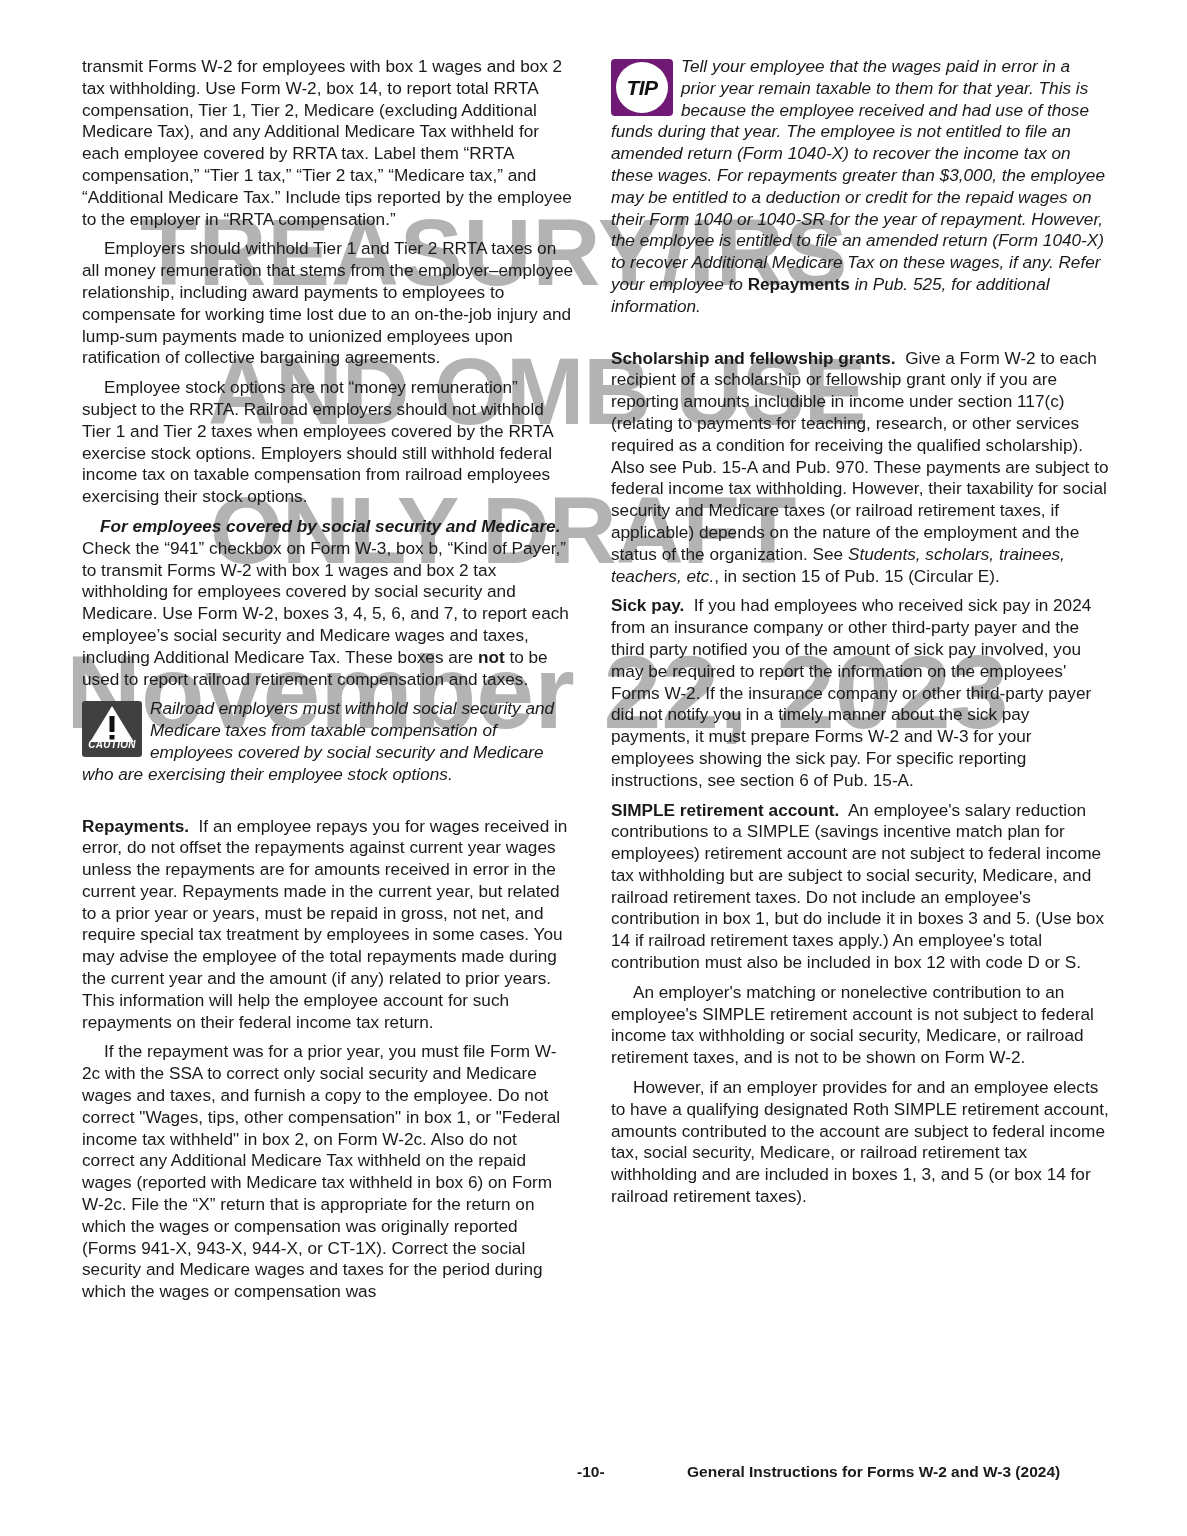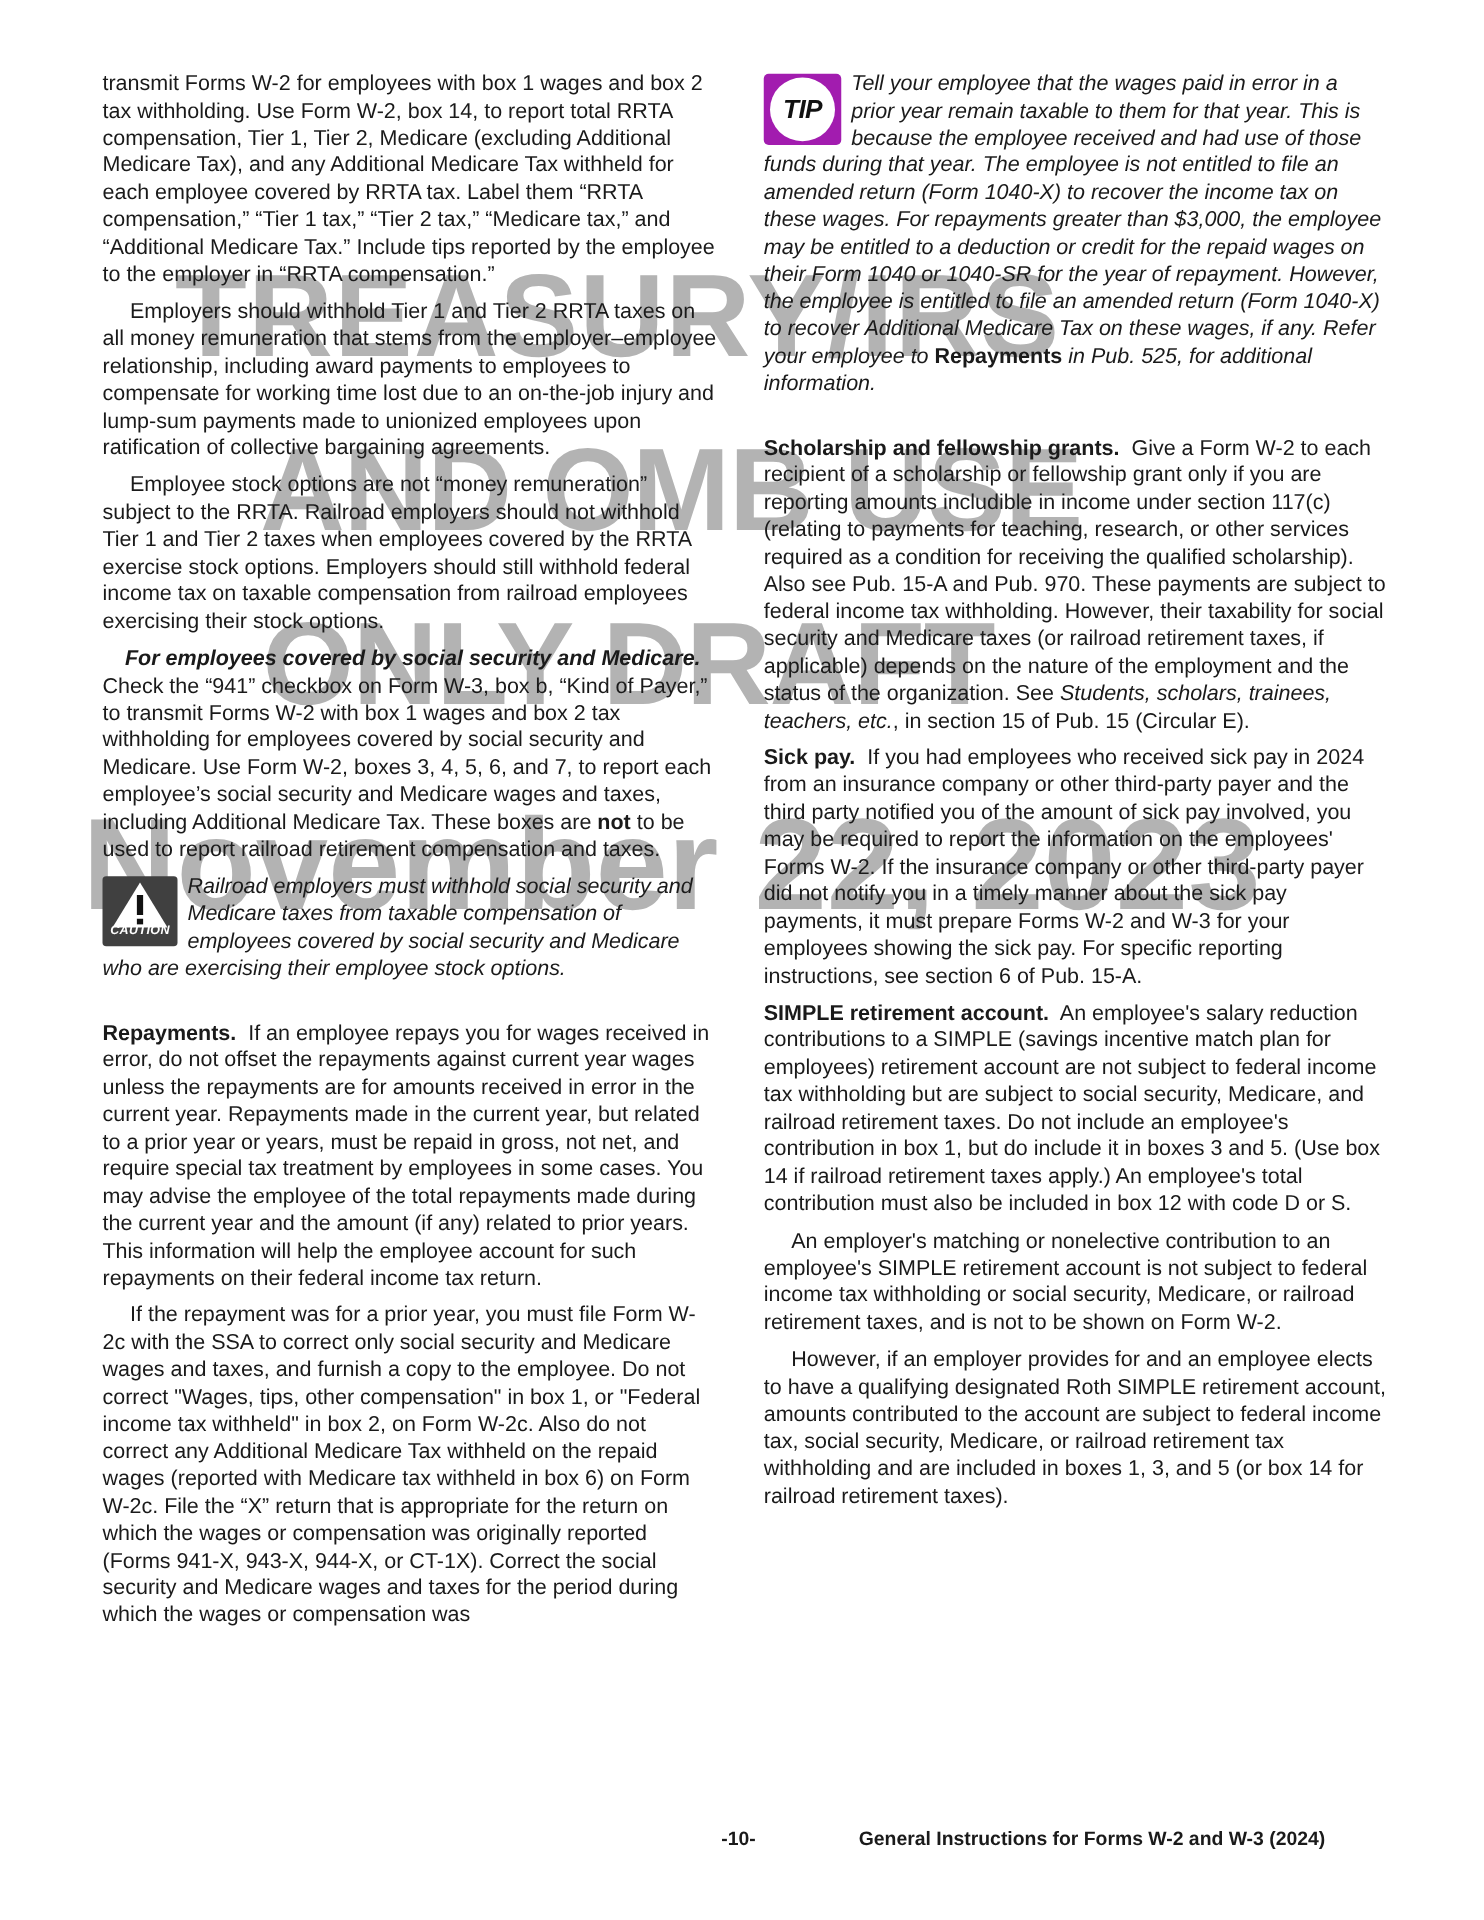--- a/index.html
+++ b/index.html
@@ -14,21 +14,21 @@
   .b { font-weight: bold; }
   .bi { font-weight: bold; font-style: italic; }
   .i { font-style: italic; }
   .gap-lg { margin-bottom: 22px; }
   .note { font-style: italic; margin: 0 0 8px 0; }
   .note-icon { float: left; margin: 3px 8px 2px 0; }
   .caution-icon { width: 60px; height: 56px; background: #404040; border-radius: 3px; position: relative; }
   .caution-icon svg { position: absolute; left: 6px; top: 3px; }
   .caution-label { position: absolute; left: 0; right: 0; bottom: 2px; color: #fff; font-weight: bold;
                    font-size: 10px; text-align: center; letter-spacing: 0.3px; }
-  .tip-icon { width: 62px; height: 57px; background: #a21caf; border-radius: 4px; position: relative; }
+  .tip-icon { width: 62px; height: 57px; background: #701a75; border-radius: 4px; position: relative; }
   .tip-circle { position: absolute; left: 5px; top: 3px; width: 52px; height: 51px; border-radius: 50%;
                 background: #fff; display: flex; align-items: center; justify-content: center; }
   .tip-text { font-weight: bold; font-size: 21px; color: #111; letter-spacing: -0.5px; }
   .watermark { position: absolute; left: 0; top: 0; width: 1187px; height: 1536px; pointer-events: none; z-index: 0; }
   .wm-line { position: absolute; font-weight: bold; color: rgba(150,150,150,0.72); font-size: 94px;
              line-height: 94px; white-space: nowrap; letter-spacing: -1px; }
   .content { position: relative; z-index: 1; }
   .footer { position: absolute; top: 1463px; font-weight: bold; font-size: 15.5px; }
   .footer .pg { position: absolute; left: 577px; }
   .footer .ttl { position: absolute; left: 687px; white-space: nowrap; }

